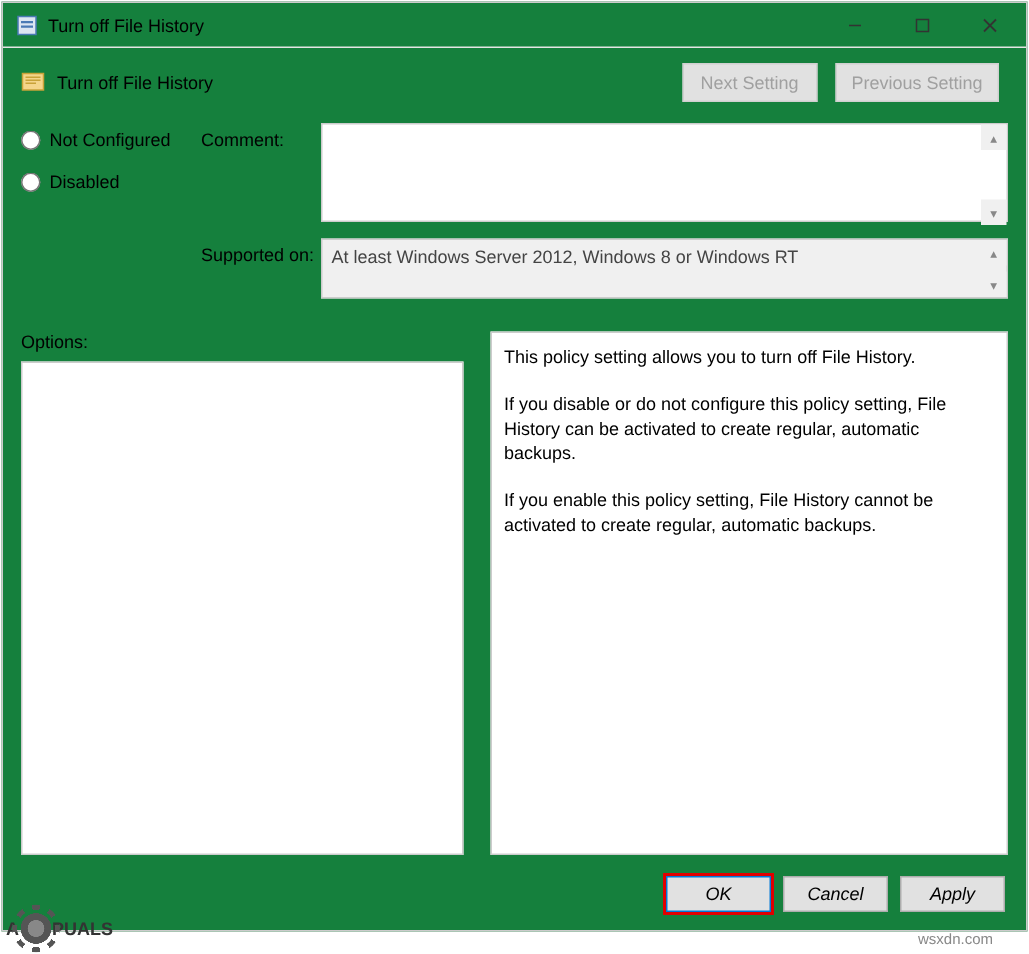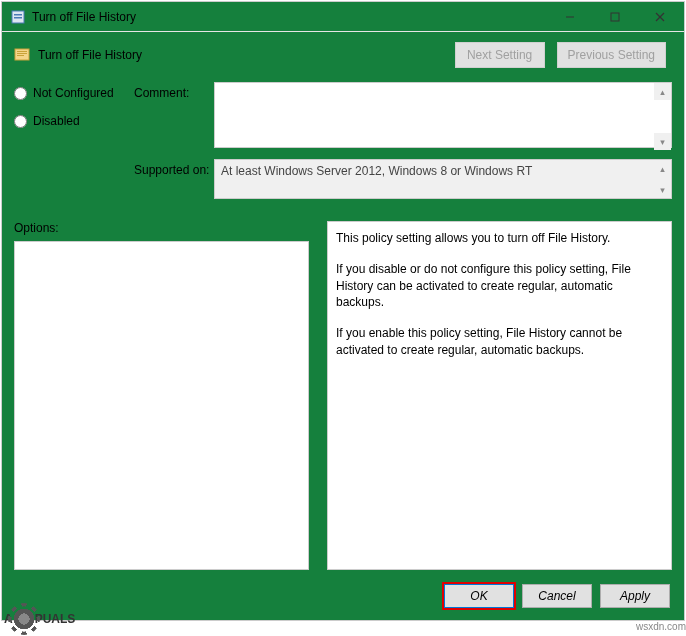--- a/index.html
+++ b/index.html
@@ -204,21 +204,21 @@
       font-style: italic;
     }
     .btn.primary-highlight {
       outline: 2px solid #e00000;
       outline-offset: 0px;
       border: 1px solid #0078d7;
     }
     .watermark {
       position: absolute;
       bottom: 4px;
-      right: 0;
+      right: 24px;
       color: #888;
       font-size: 10px;
     }
     .logo-overlay {
       position: absolute;
       left: 4px;
       bottom: 4px;
       font-weight: 700;
       font-size: 28px;
       color: #333;

